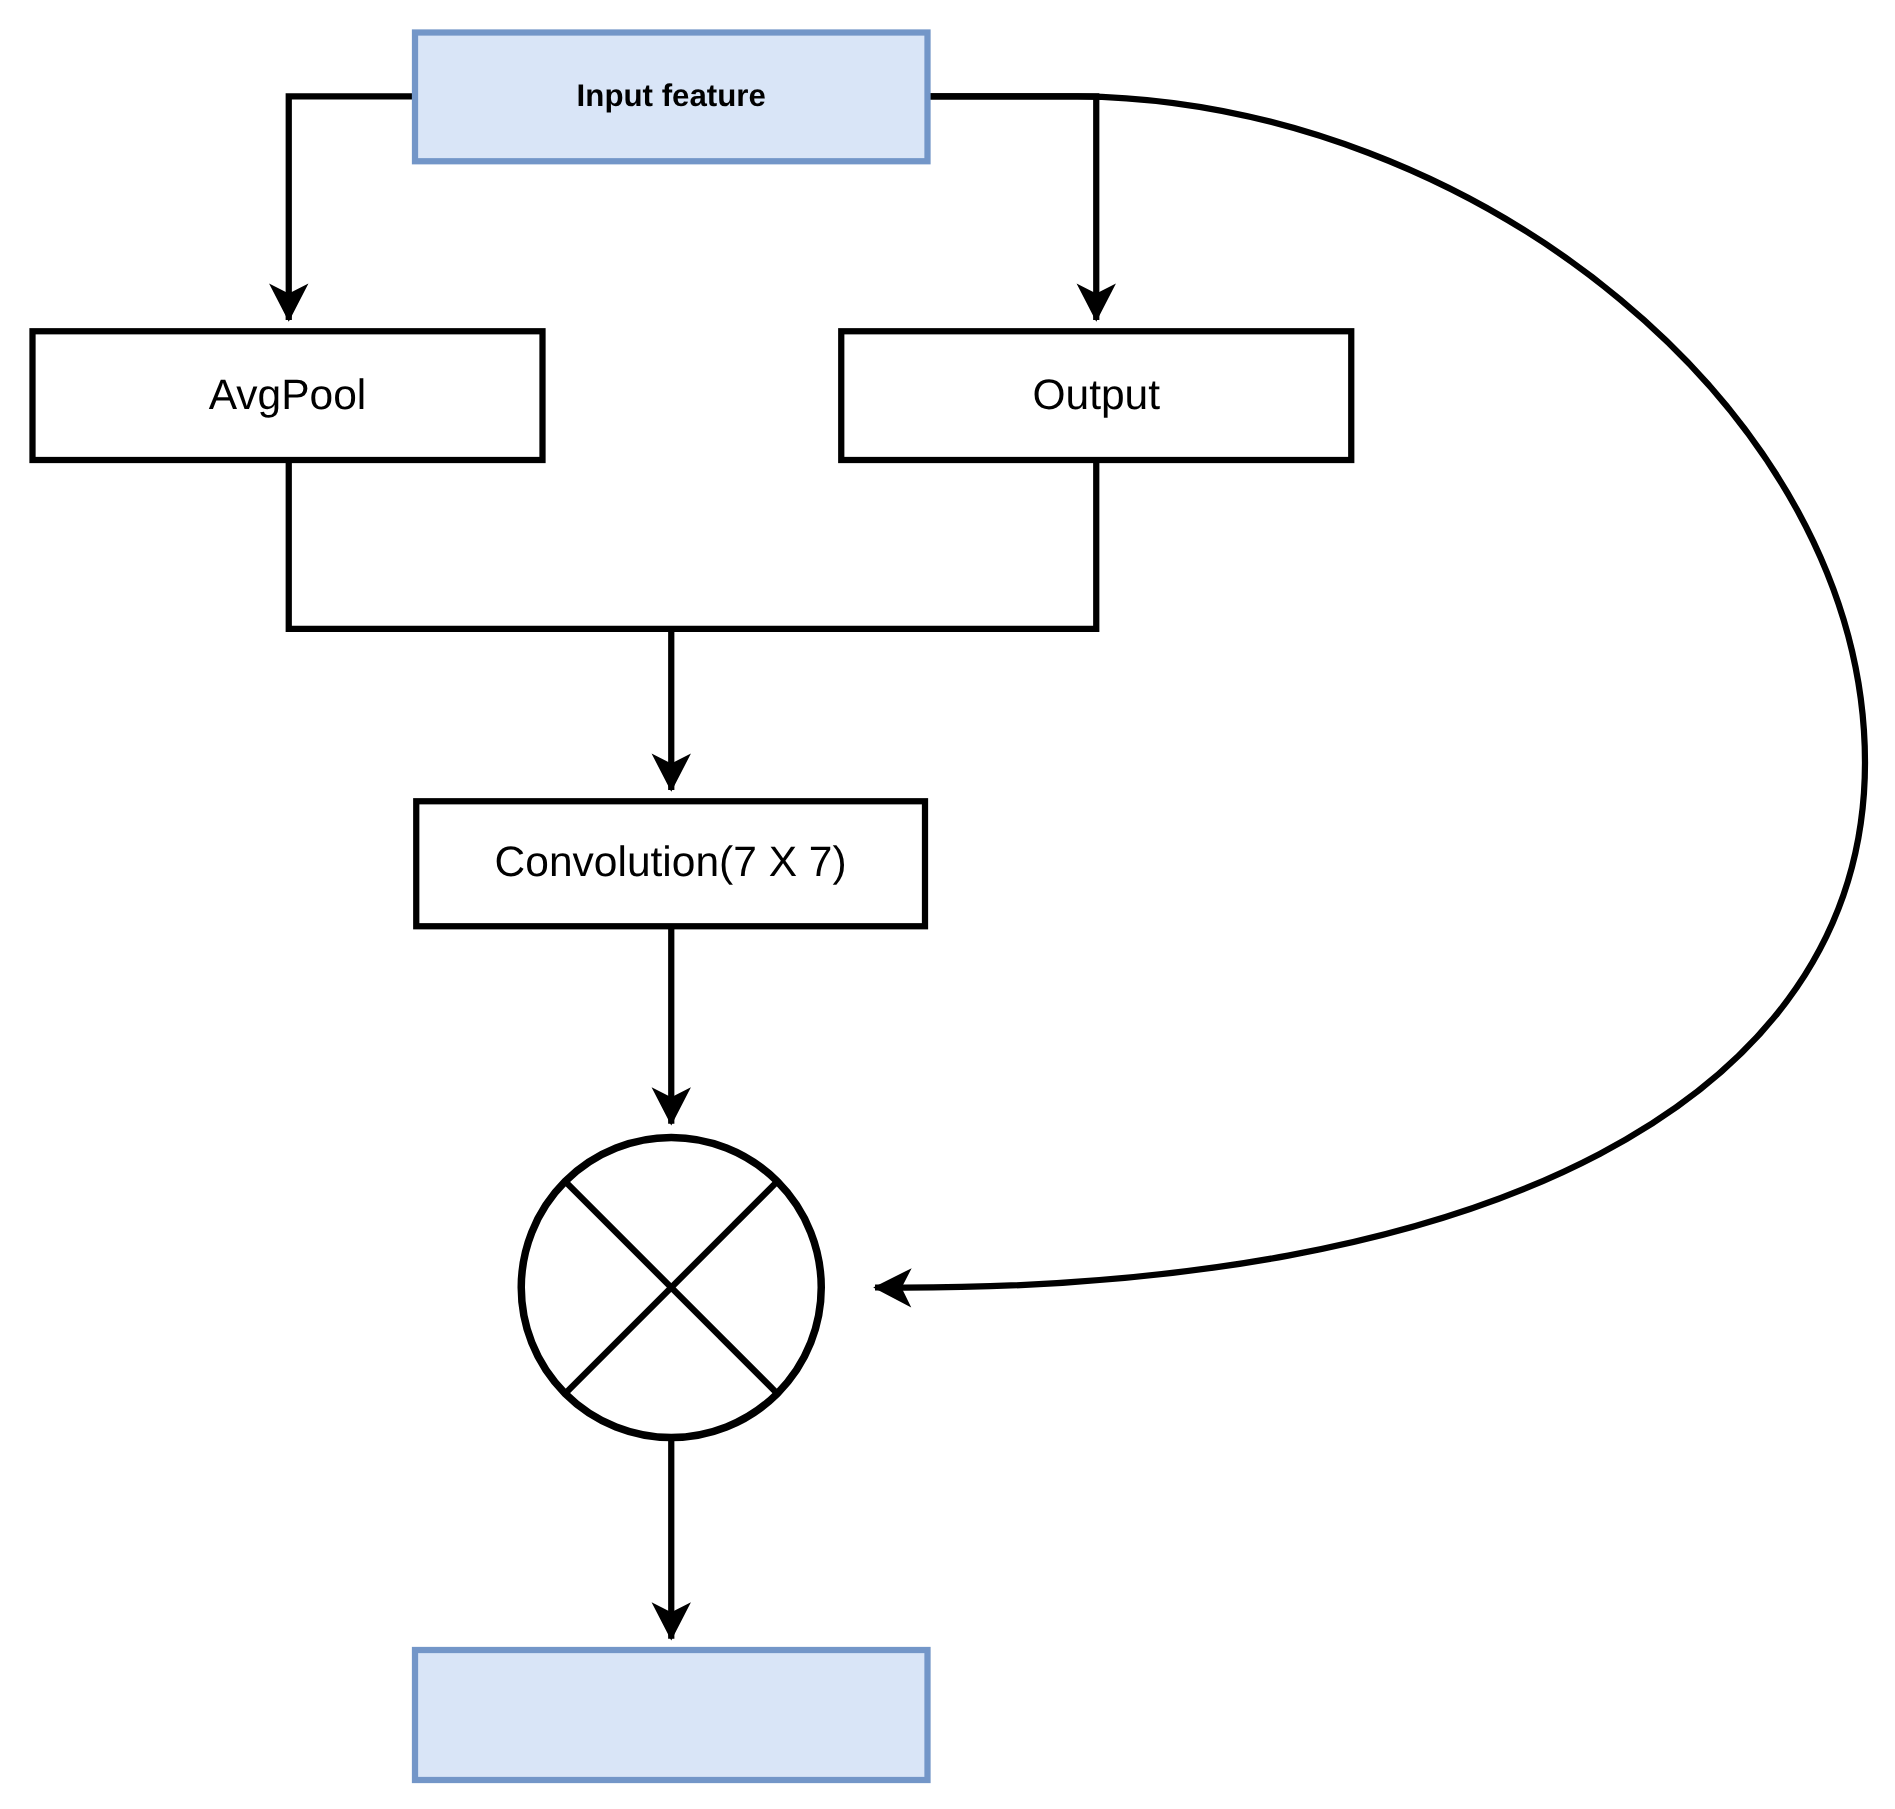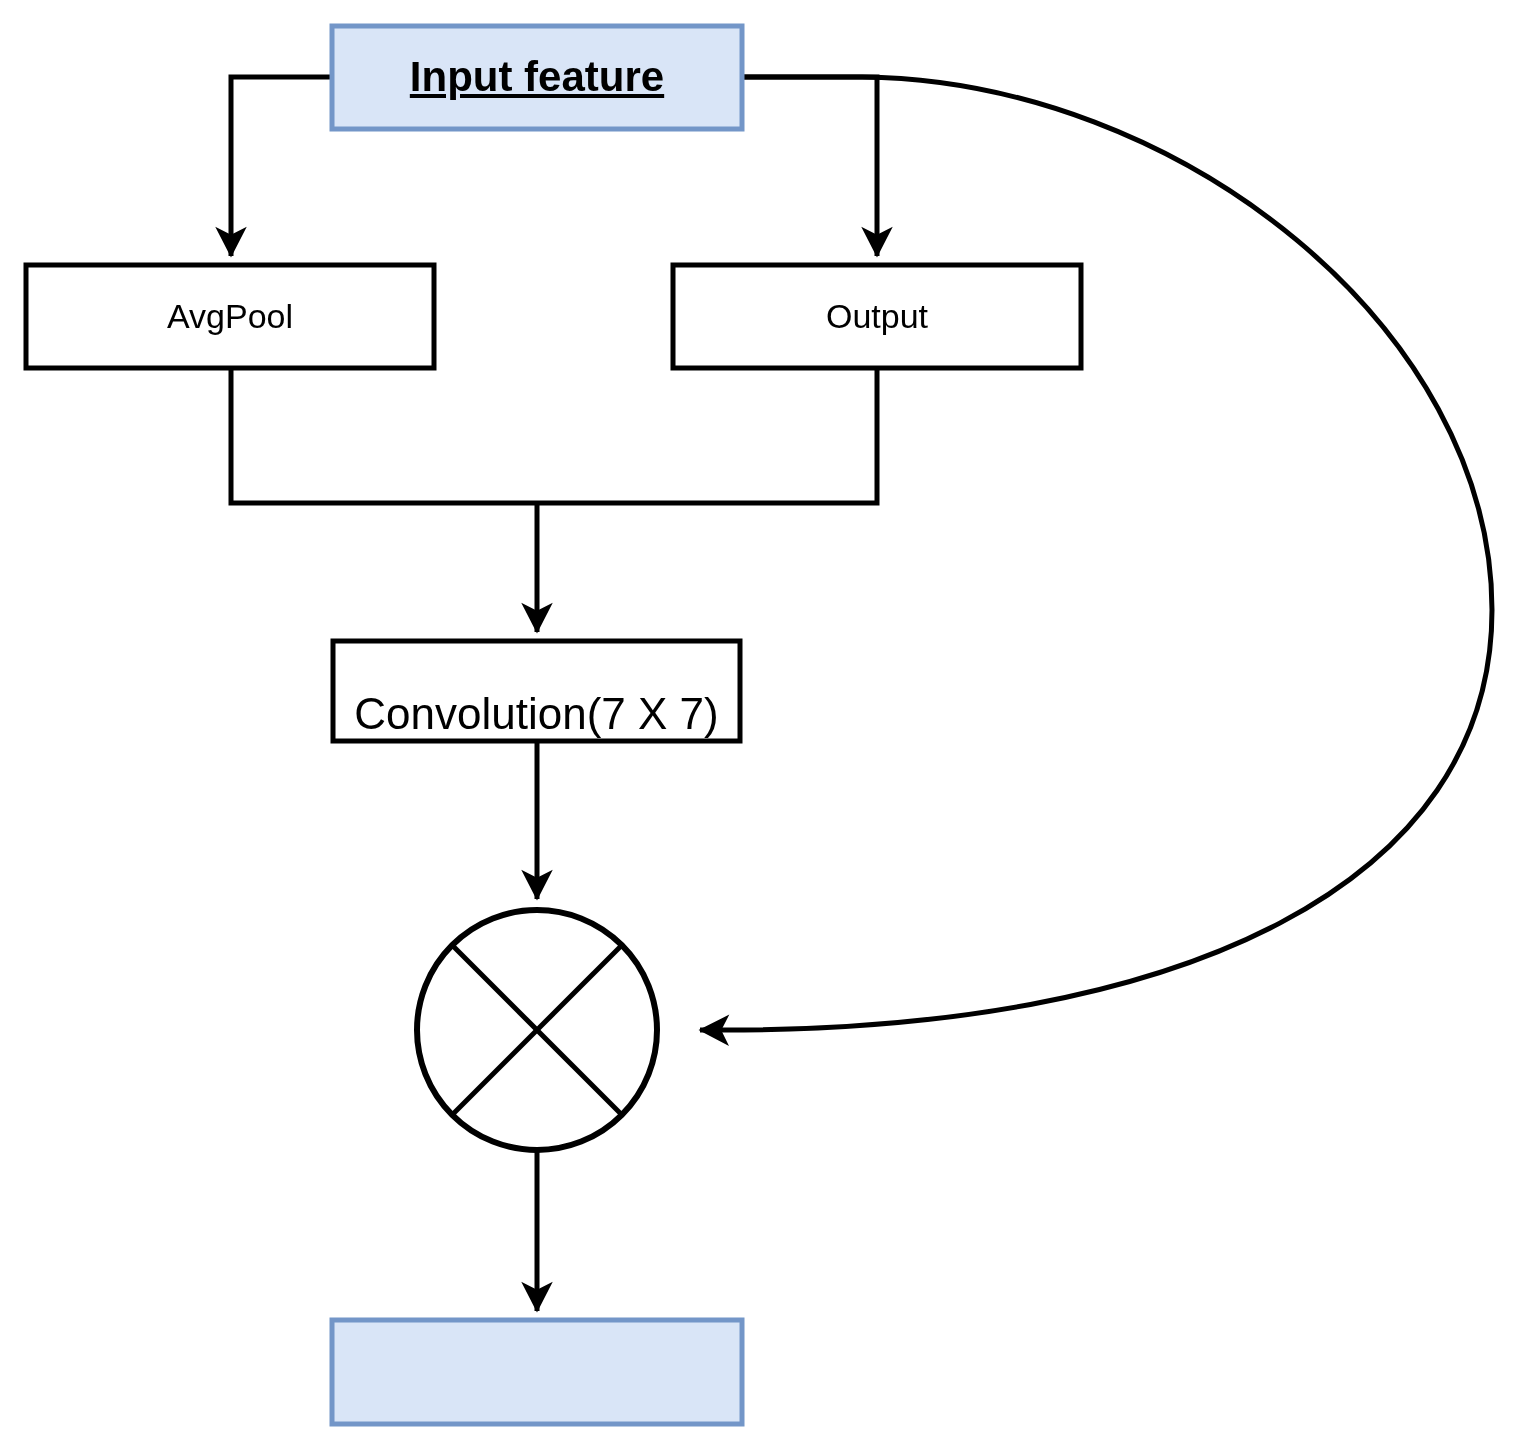--- a/index.html
+++ b/index.html
@@ -87,22 +87,22 @@
 
     <rect x="26" y="265" width="408" height="103" fill="#ffffff" stroke="#000000" stroke-width="5"></rect>
 
     <rect x="673" y="265" width="408" height="103" fill="#ffffff" stroke="#000000" stroke-width="5"></rect>
 
     <rect x="333" y="641" width="407" height="100" fill="#ffffff" stroke="#000000" stroke-width="5"></rect>
 
     <rect x="332" y="1320" width="410" height="104" fill="#d9e5f7" stroke="#7396c8" stroke-width="5"></rect>
   </svg>
 
-  <div class="node-label label-bold" style="left:332px; top:26px; width:410px; height:103px; font-size:42px;text-decoration:underline;">Input feature</div>
+  <div class="node-label label-bold" style="left:332px; top:26px; width:410px; height:103px; font-size:25px;">Input feature</div>
 
   <div class="node-label" style="left:26px; top:265px; width:408px; height:103px; font-size:34px;">AvgPool</div>
 
   <div class="node-label" style="left:673px; top:265px; width:408px; height:103px; font-size:34px;">Output</div>
 
-  <div class="node-label" style="left:333px; top:664px; width:407px; height:100px; font-size:44px;">Convolution(7 X 7)</div>
+  <div class="node-label" style="left:333px; top:641px; width:407px; height:100px; font-size:34px;">Convolution(7 X 7)</div>
 
 
 </div>
 
 </body></html>

